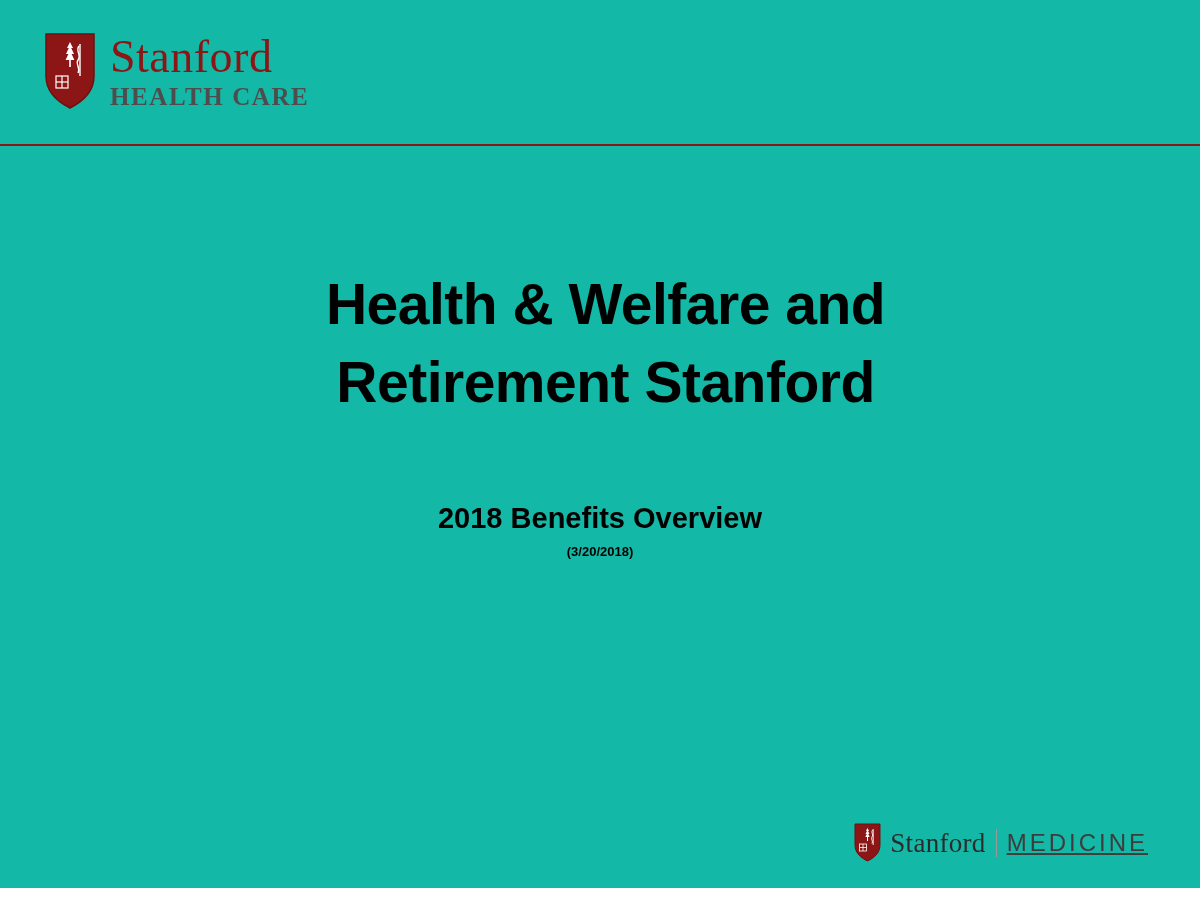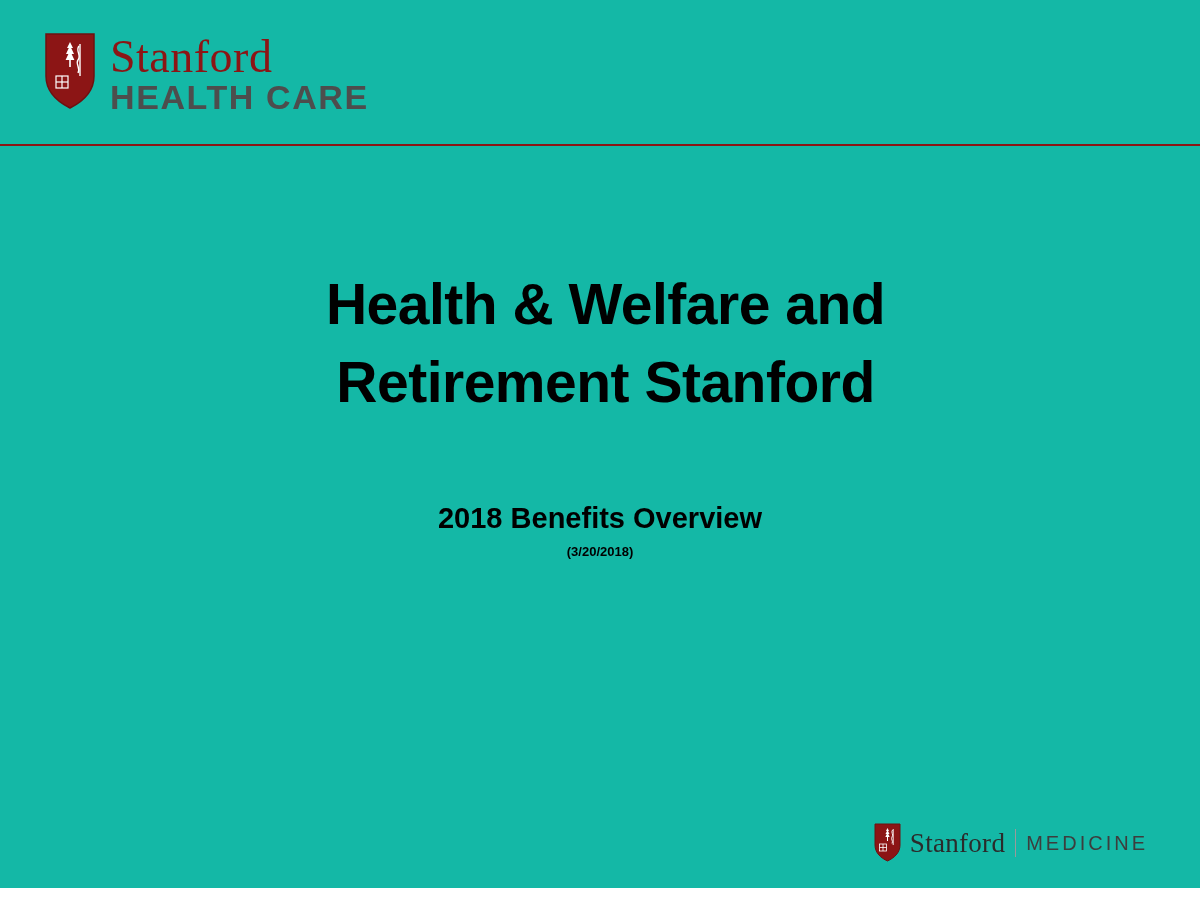--- a/index.html
+++ b/index.html
@@ -55,22 +55,22 @@
 
   .logo-stanford {
     font-family: "Liberation Serif", serif;
     font-size: 46px;
     line-height: 46px;
     color: #8C1515;
     letter-spacing: 0.5px;
   }
 
   .logo-healthcare {
-    font-family: Liberation Sans, sans-serif;
-    font-size: 34px;
+    font-family: Liberation Serif, serif;
+    font-size: 25px;
     line-height: 30px;
     letter-spacing: 1.6px;
     color: #4d4d4d;
     font-weight: 600;
     margin-top: 2px;
   }
 
   .header-rule {
     position: absolute;
     top: 144px;
@@ -149,24 +149,25 @@
 
   .footer-divider {
     width: 1px;
     height: 28px;
     background: #9a9a9a;
     margin: 0 10px;
   }
 
   .footer-medicine {
     font-family: "Liberation Sans", sans-serif;
-    font-size: 20px;
+    font-size: 24px;
     line-height: 22px;
     letter-spacing: 3px;
     color: #3d3d3d;
+    text-decoration: underline;
   }
 </style>
 </head>
 <body>
 
 <div class="slide">
 
   <div class="header">
 
     <div class="logo-block">

